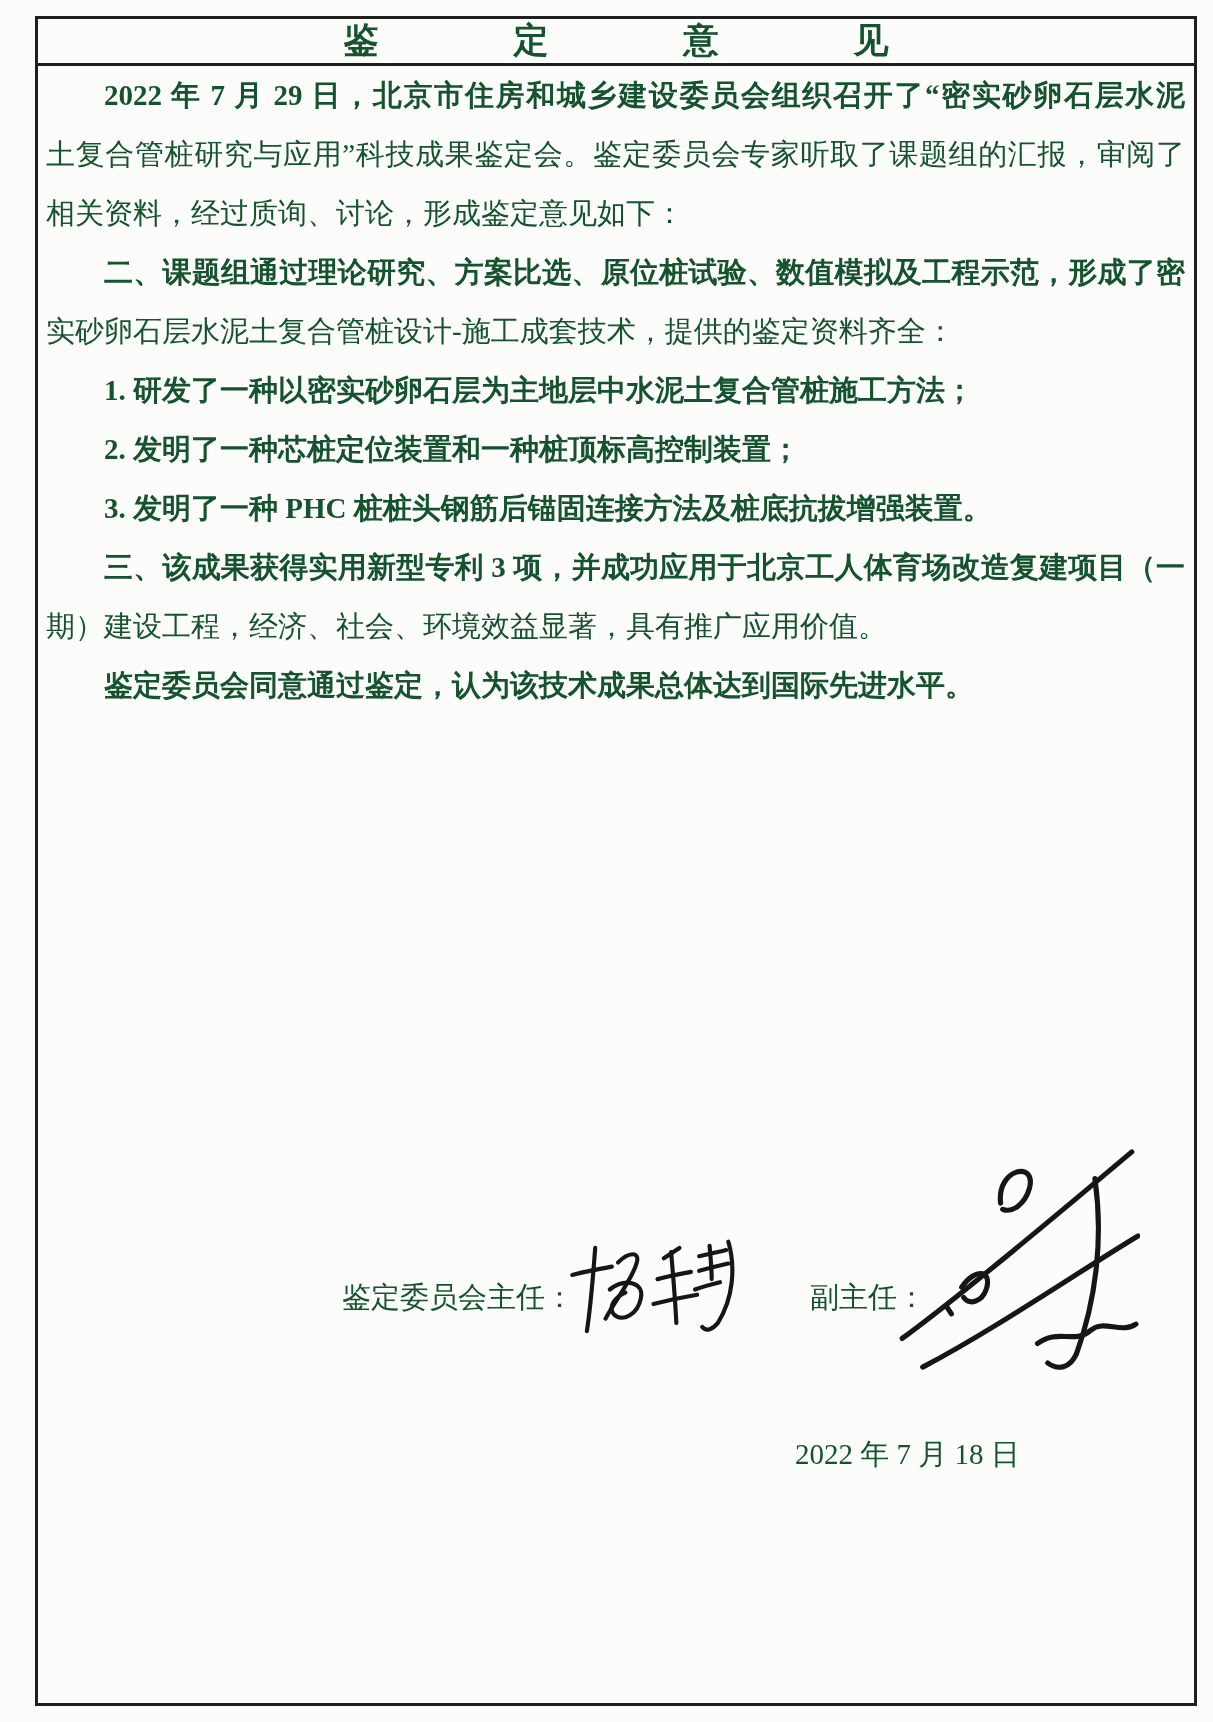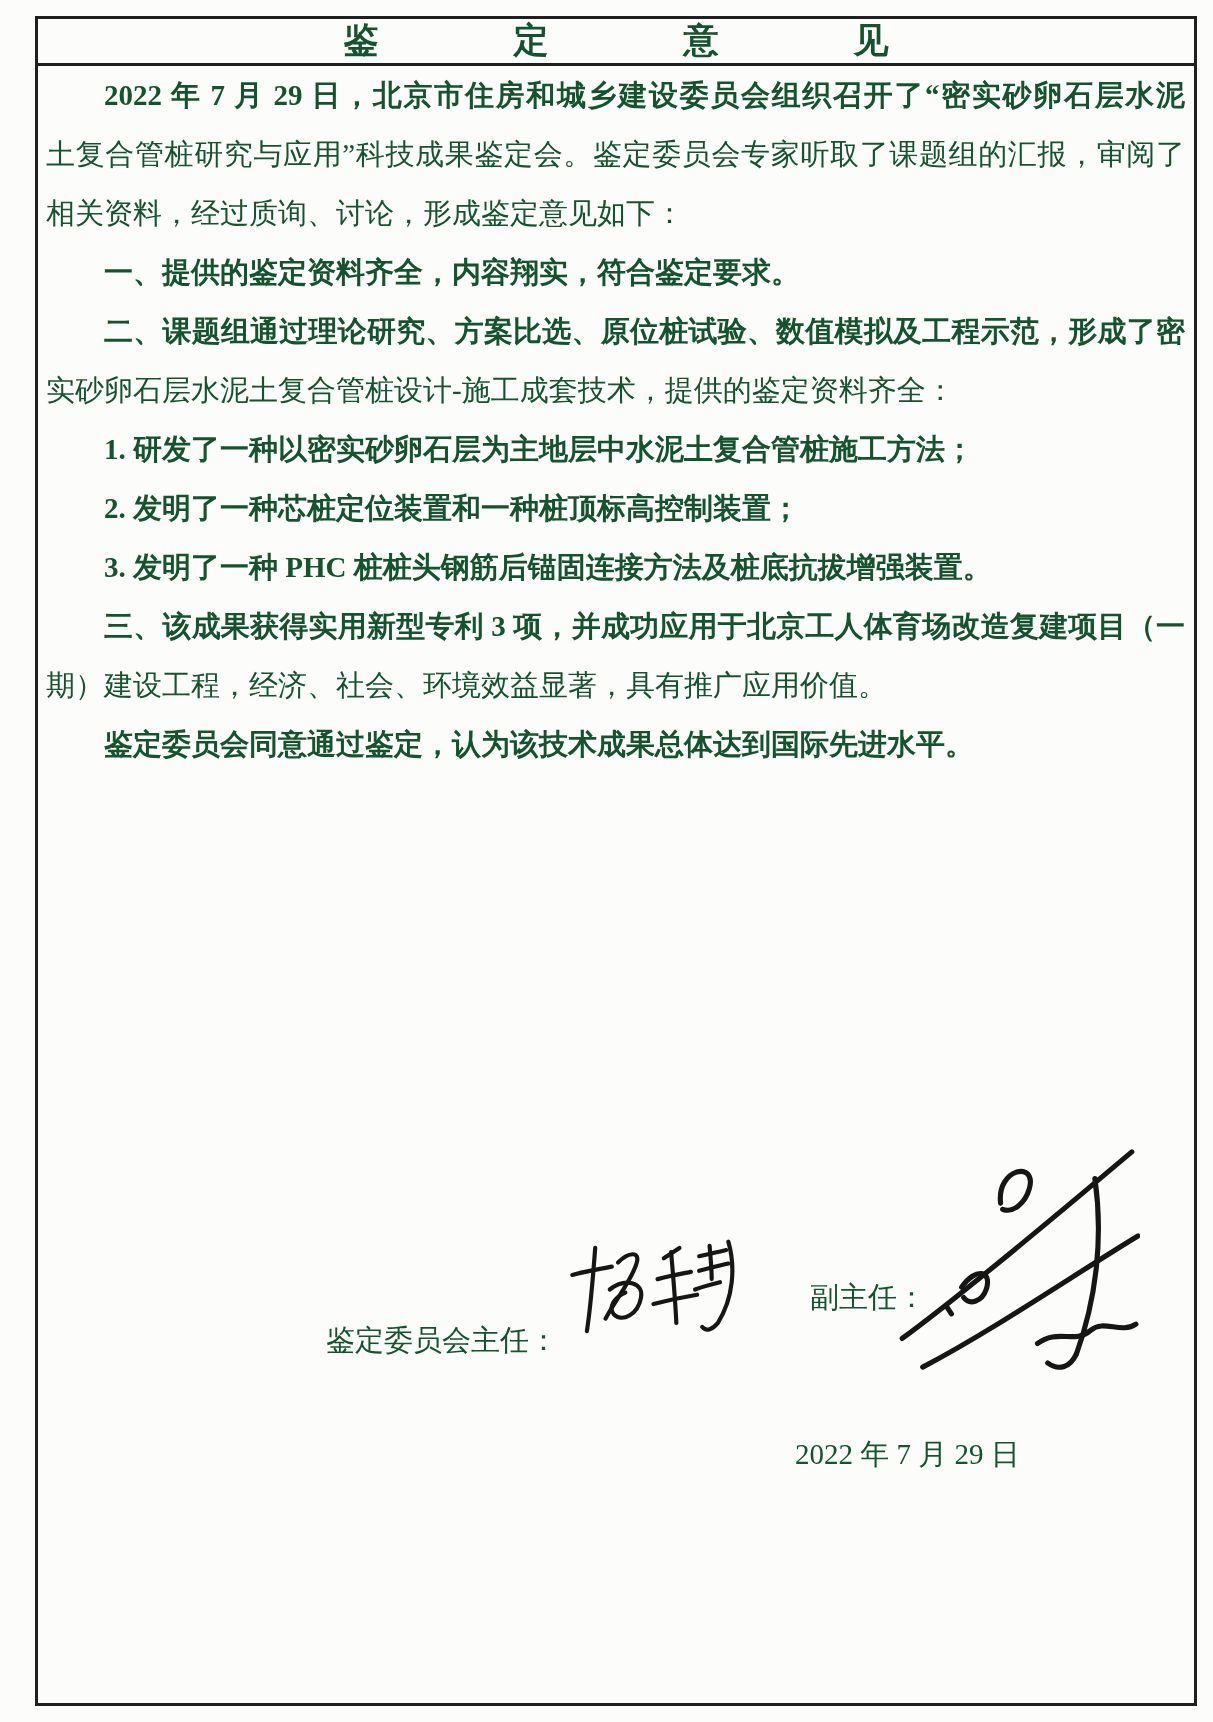--- a/index.html
+++ b/index.html
@@ -53,21 +53,21 @@
   .line.indent{ text-indent:58px;font-weight:bold; }
   .line.justify{
     text-align:justify;
     text-align-last:justify;
   }
   .sig-label{
     position:absolute;
     font-size:29px;
     white-space:nowrap;
   }
-  .sig-label.chairman{ left:288px; top:1259px;margin-top:43px; }
+  .sig-label.chairman{ left:304px; top:1259px; }
   .sig-label.vice{ left:772px; top:1259px; }
   .sig-svg{ position:absolute; }
   .sig-svg.chairman{ left:526px; top:1218px; }
   .sig-svg.vice{ left:856px; top:1114px; }
   .date-line{
     position:absolute;
     left:757px; top:1416px;
     font-size:29px;
     white-space:nowrap;
   }
@@ -85,21 +85,20 @@
   <div class="sheet">
 
     <div class="title-row">
       <div class="title-text">鉴定意见</div>
     </div>
 
     <div class="body-text">
         <div class="line indent justify">2022 年 7 月 29 日，北京市住房和城乡建设委员会组织召开了“密实砂卵石层水泥</div>
         <div class="line justify">土复合管桩研究与应用”科技成果鉴定会。鉴定委员会专家听取了课题组的汇报，审阅了</div>
         <div class="line">相关资料，经过质询、讨论，形成鉴定意见如下：</div>
-        <div class="line indent">一、提供的鉴定资料齐全，内容翔实，符合鉴定要求。</div>
         <div class="line indent justify">二、课题组通过理论研究、方案比选、原位桩试验、数值模拟及工程示范，形成了密</div>
         <div class="line">实砂卵石层水泥土复合管桩设计-施工成套技术，提供的鉴定资料齐全：</div>
         <div class="line indent">1.  研发了一种以密实砂卵石层为主地层中水泥土复合管桩施工方法；</div>
         <div class="line indent">2.  发明了一种芯桩定位装置和一种桩顶标高控制装置；</div>
         <div class="line indent">3.  发明了一种 PHC 桩桩头钢筋后锚固连接方法及桩底抗拔增强装置。</div>
         <div class="line indent justify">三、该成果获得实用新型专利 3 项，并成功应用于北京工人体育场改造复建项目（一</div>
         <div class="line">期）建设工程，经济、社会、环境效益显著，具有推广应用价值。</div>
         <div class="line indent">鉴定委员会同意通过鉴定，认为该技术成果总体达到国际先进水平。</div>
       </div>
 
@@ -127,16 +126,16 @@
       <path d="M8,200 C70,155 170,70 232,18" stroke-width="5"></path>
       <path d="M28,228 C100,190 180,135 238,100" stroke-width="5"></path>
       <path d="M104,68 C100,34 140,26 132,54 C128,68 116,78 106,74" stroke-width="5"></path>
       <path d="M66,150 C80,130 96,134 90,152 C86,164 74,168 68,160" stroke-width="5"></path>
       <path d="M52,170 L56,176" stroke-width="5"></path>
       <path d="M196,44 C204,100 198,160 178,215" stroke-width="5"></path>
       <path d="M140,205 C160,190 176,206 192,192 C205,181 221,196 236,186" stroke-width="5"></path>
       <path d="M178,215 C172,228 161,232 150,224" stroke-width="5"></path>
     </svg>
 
-    <div class="date-line">2022 年 7 月 29 日</div>
+    <div class="date-line">2022 年 7 月 18 日</div>
 
   </div>
 </div>
 
 </body></html>

